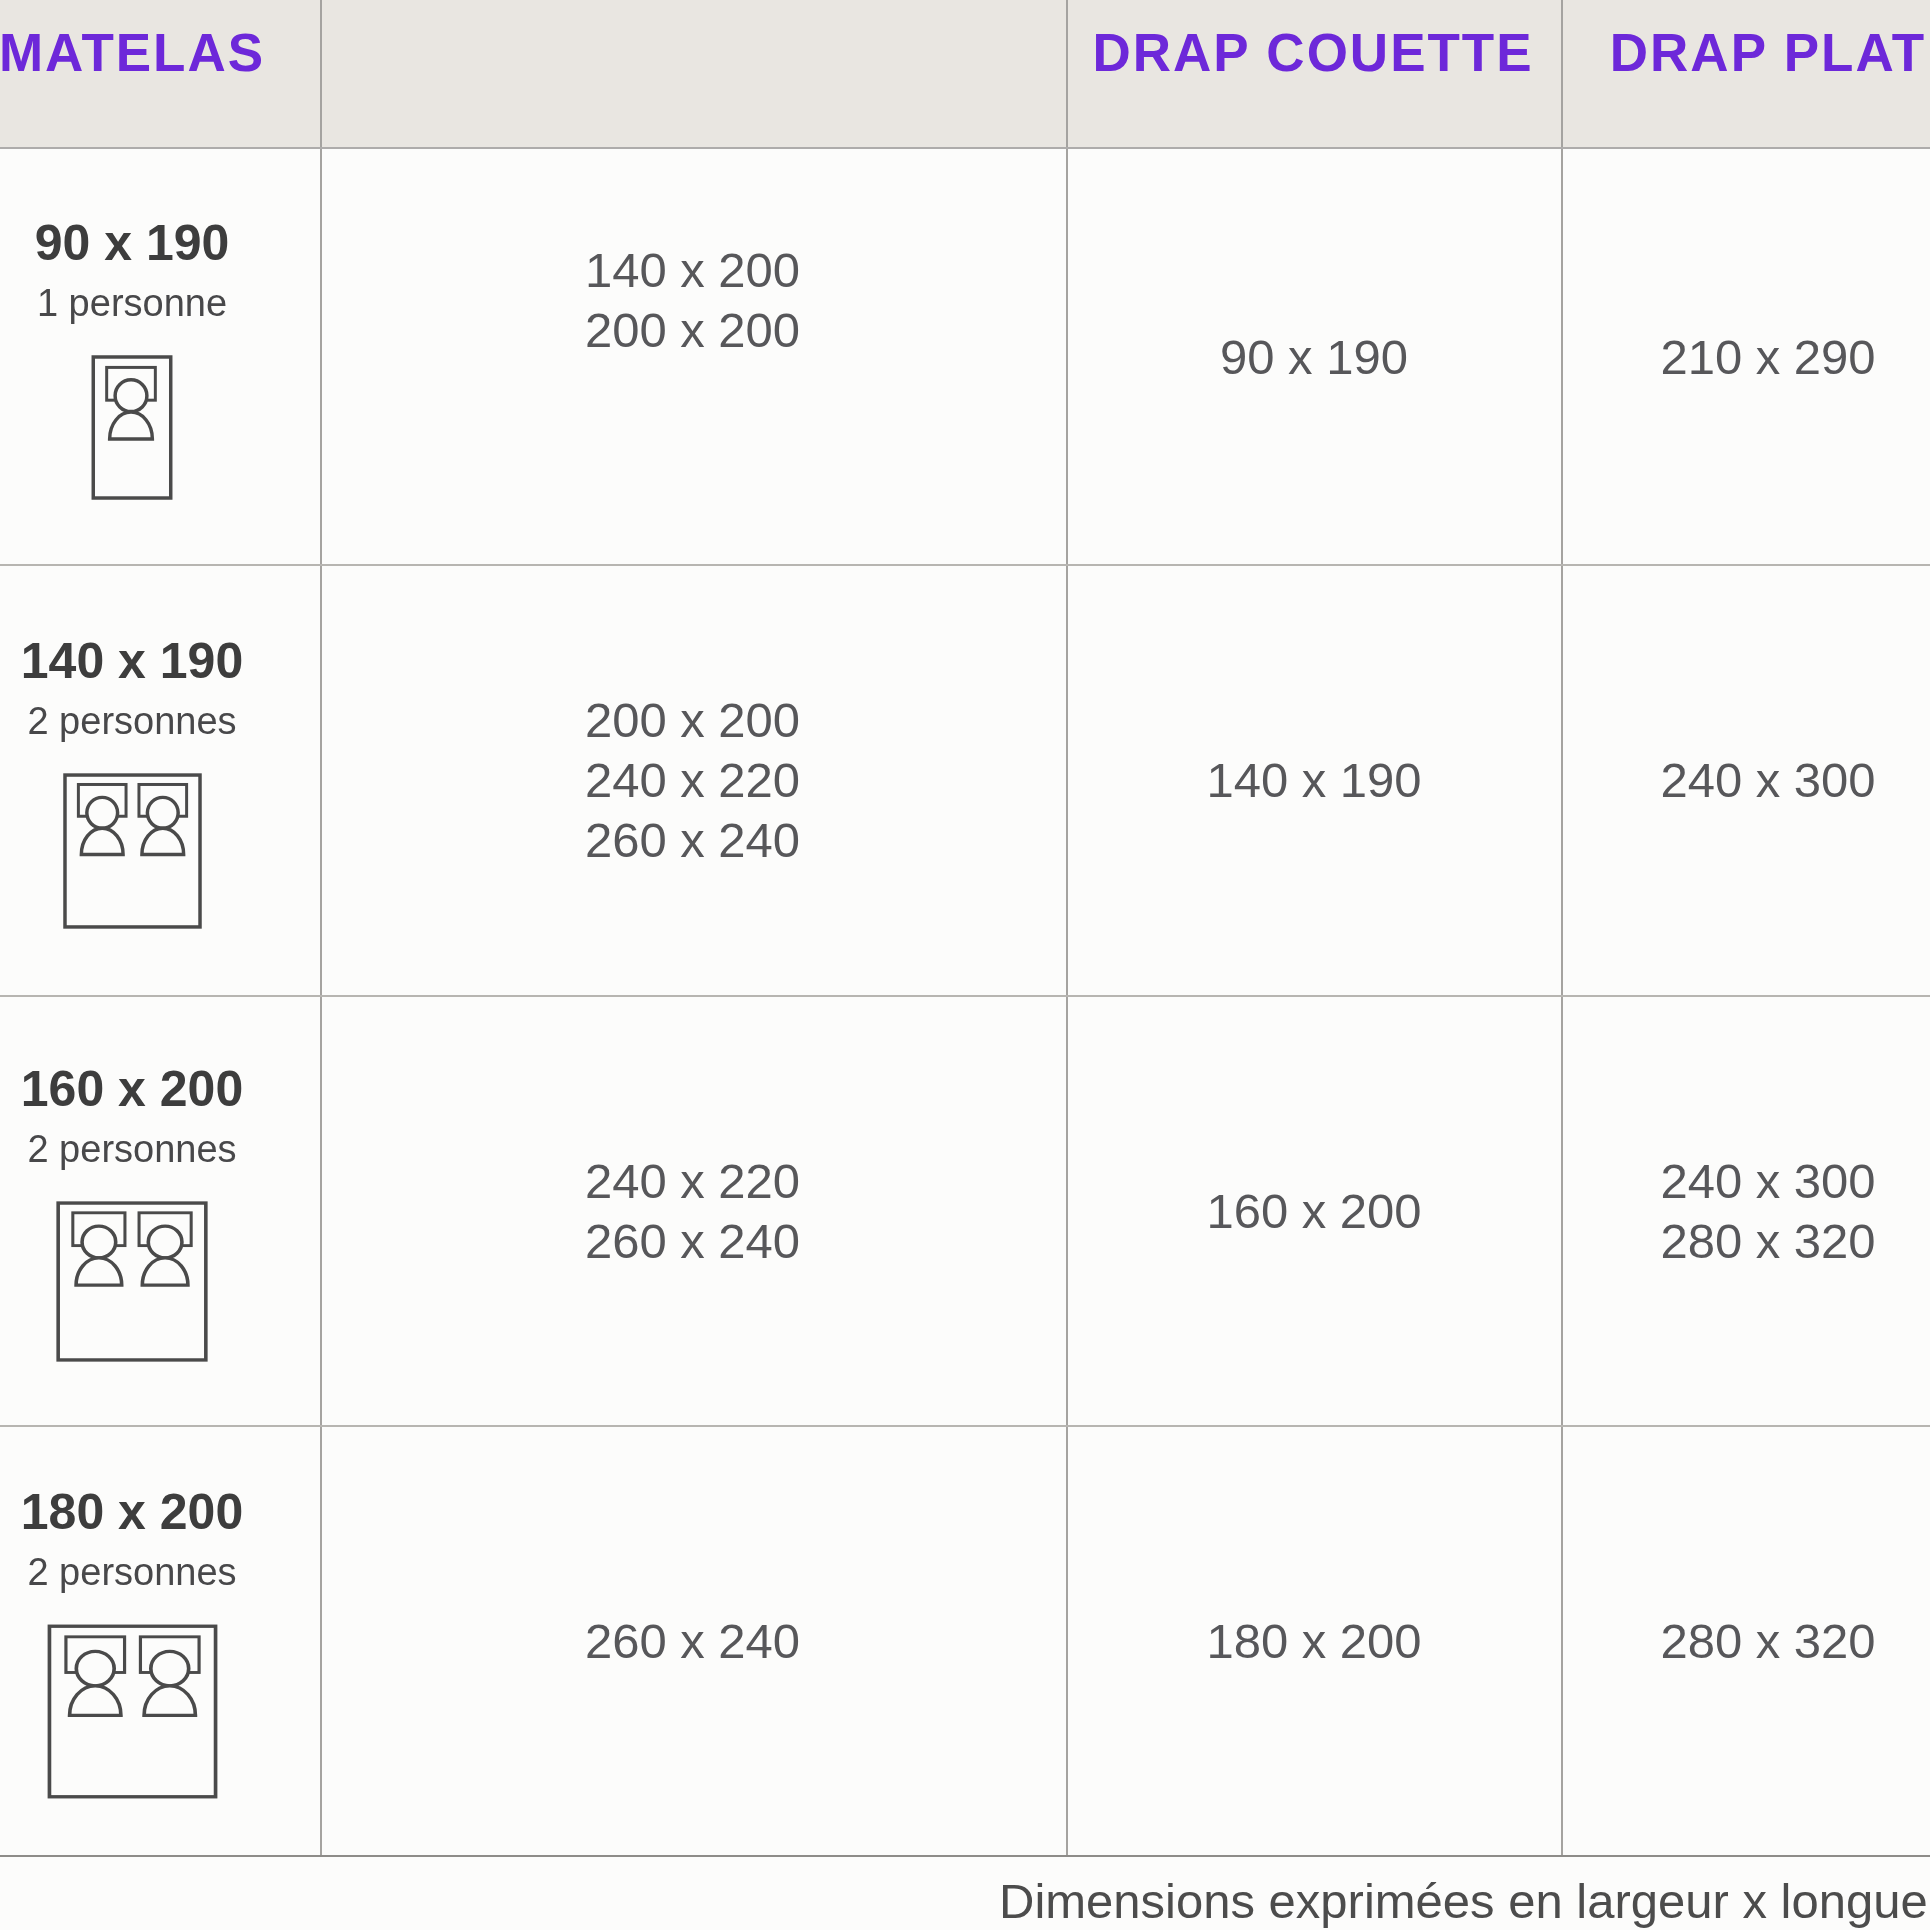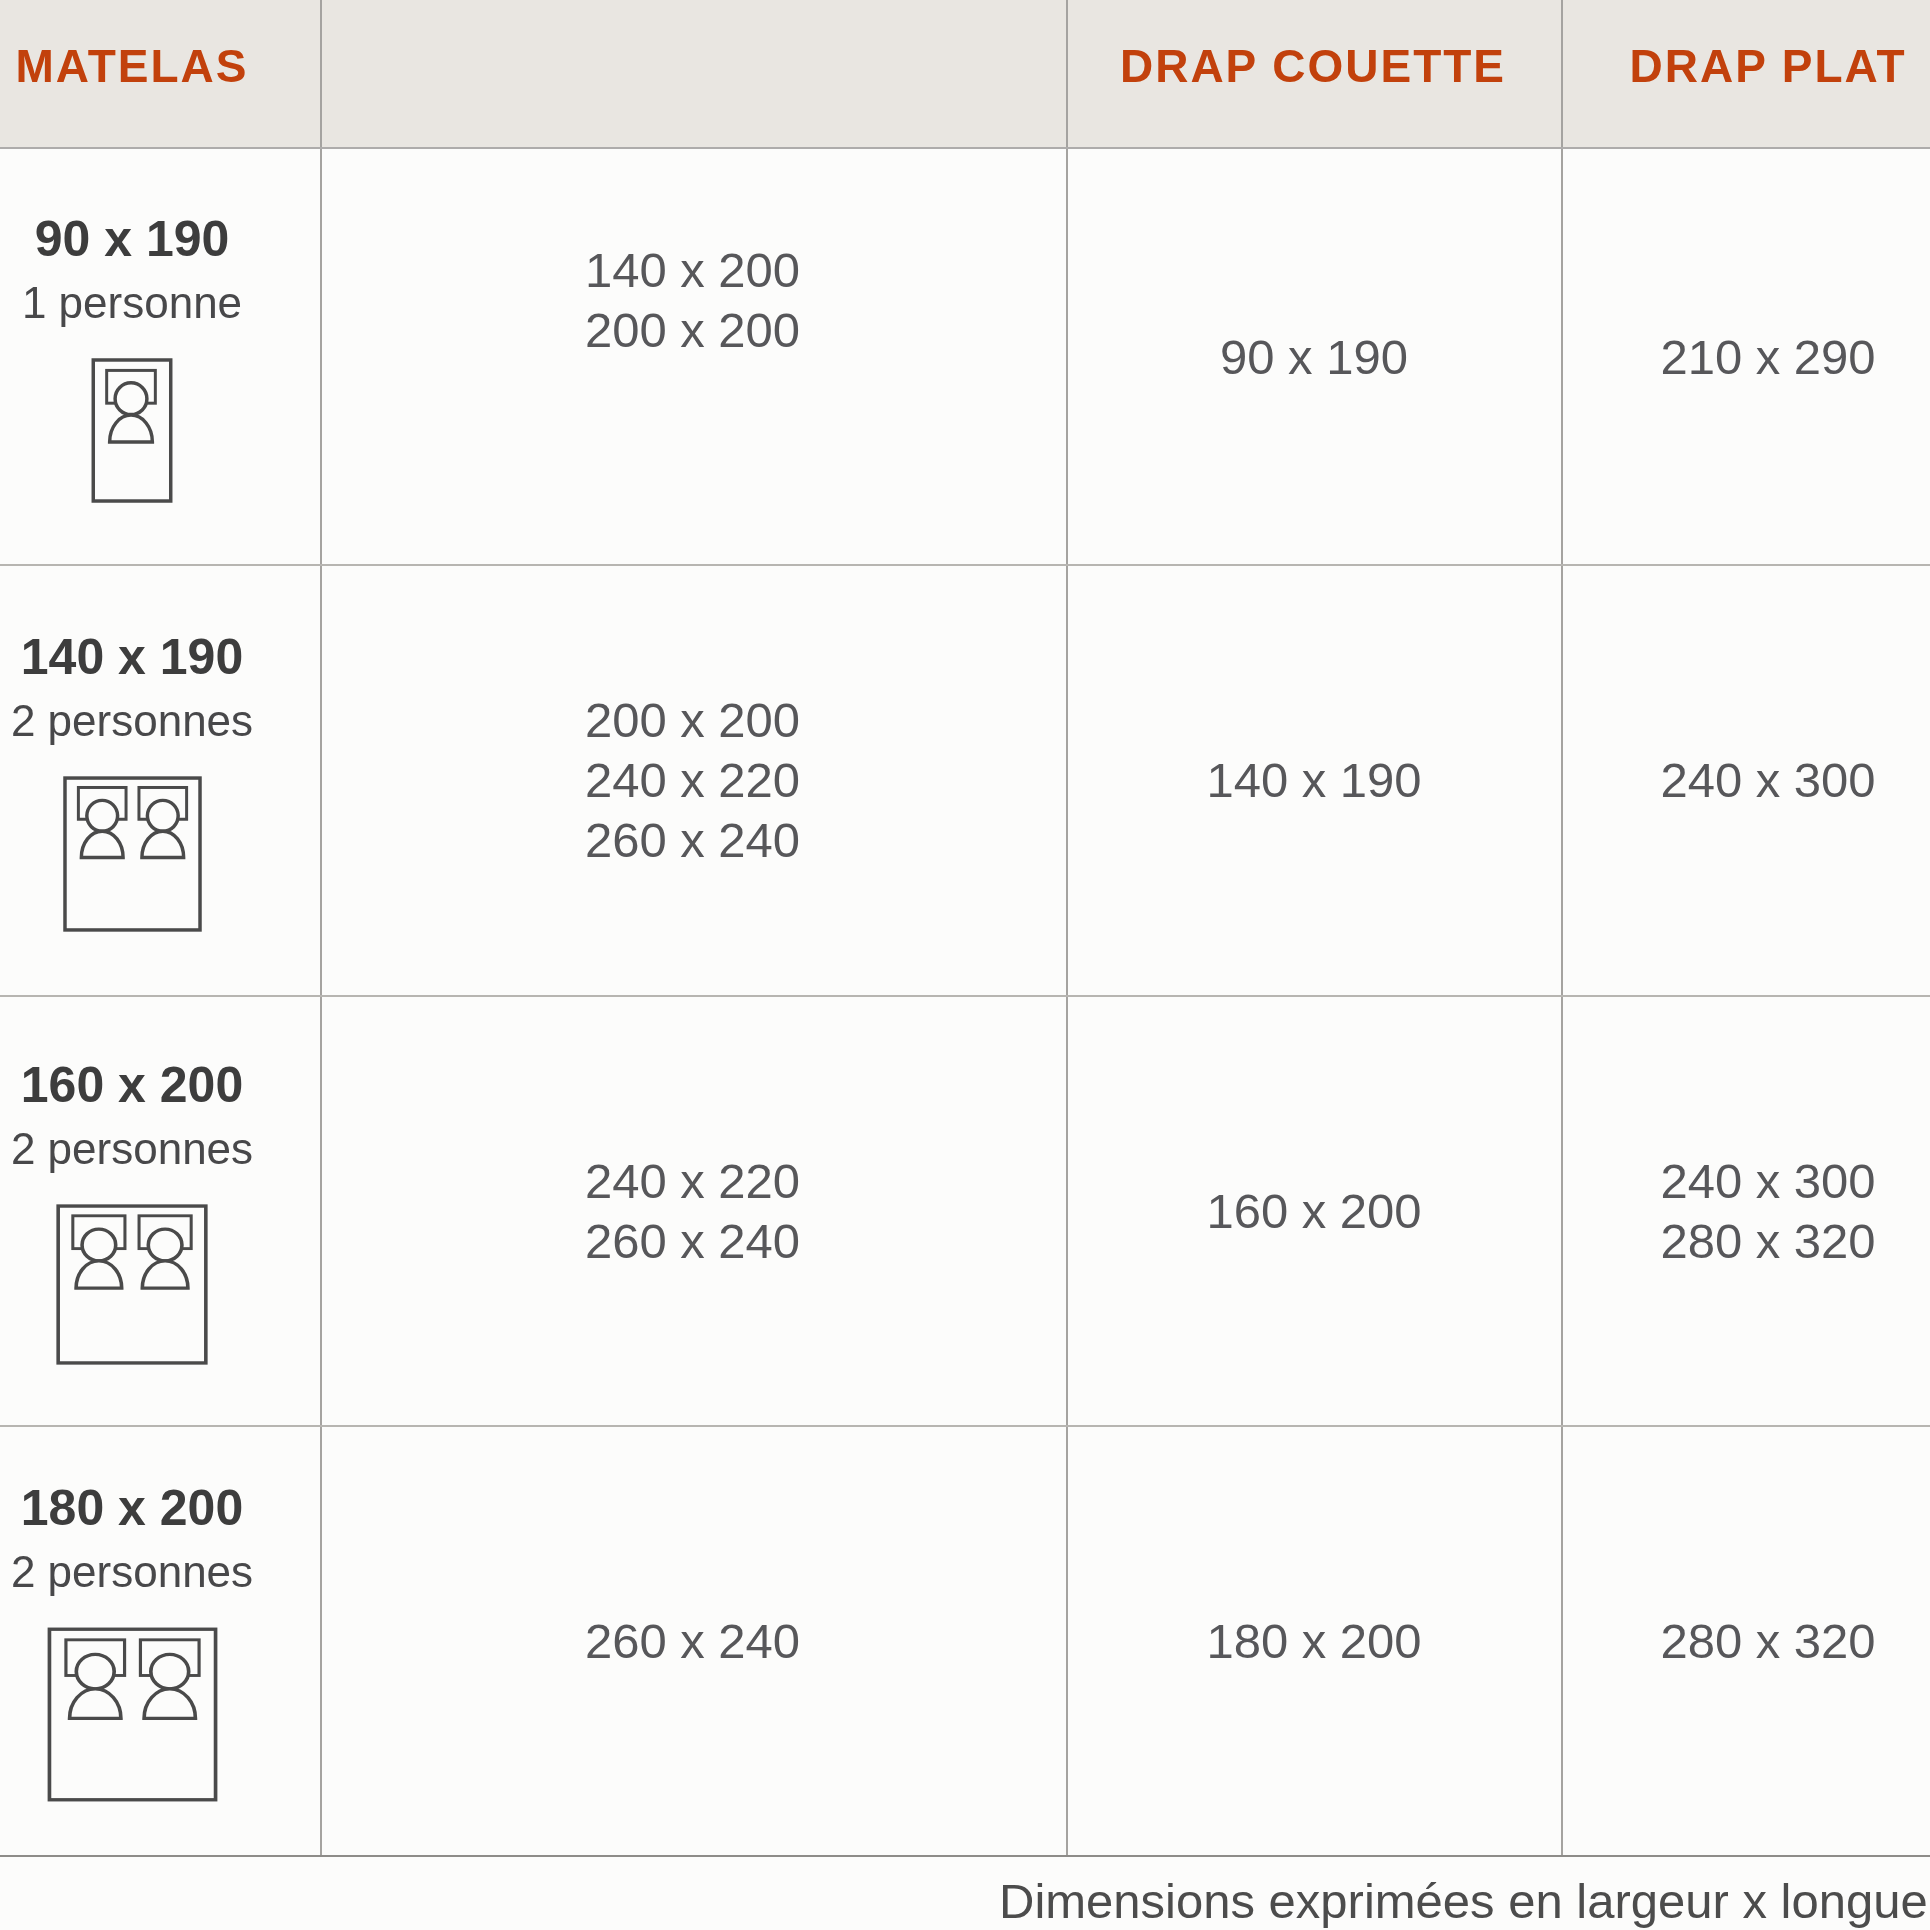--- a/index.html
+++ b/index.html
@@ -6,37 +6,37 @@
   #stage {
     position:relative; width:1930px; height:1930px;
     overflow:hidden; background:#fcfcfb;
     font-family:"Liberation Sans", sans-serif;
     color:#3d3d3d;
   }
   
   .header-band { position:absolute; left:0; top:0; width:1930px; height:147px; background:#e9e6e1; }
   .header-label {
     position:absolute; top:22px; transform:translateX(-50%);
-    font-size:46px; font-weight:bold; letter-spacing:2px;
-    color:#c2410c; white-space:nowrap;margin-top:17px;
+    font-size:53px; font-weight:bold; letter-spacing:2px;
+    color:#6d28d9; white-space:nowrap;
   }
   
   .vline { position:absolute; top:0; width:2px; height:1855px; background:#a5a3a0; }
   .hline { position:absolute; left:0; width:1930px; height:2px; }
   .hline.header-bottom { top:147px; background:#aeacab; }
   .hline.row-sep { background:#b7b5b1; }
   .hline.table-bottom { top:1855px; background:#8e8c89; }
   
   .cell {
     position:absolute; display:flex; align-items:center; justify-content:center;
     flex-direction:column; text-align:center;
   }
   .values { font-size:49px; line-height:60px; color:#57575a; white-space:nowrap; }
   .mattress-size { font-size:50px; font-weight:bold; color:#3d3d3d; margin-bottom:10px; white-space:nowrap; }
-  .capacity { font-size:44px; color:#48484a; margin-bottom:30px; white-space:nowrap; }
+  .capacity { font-size:38px; color:#48484a; margin-bottom:30px; white-space:nowrap; }
   .bed-icon svg { display:block; }
   
   .footnote {
     position:absolute; left:999px; top:1873px;
     font-size:49px; color:#4c4c4c; white-space:nowrap;
   }
 </style>
 </head>
 <body>
 

